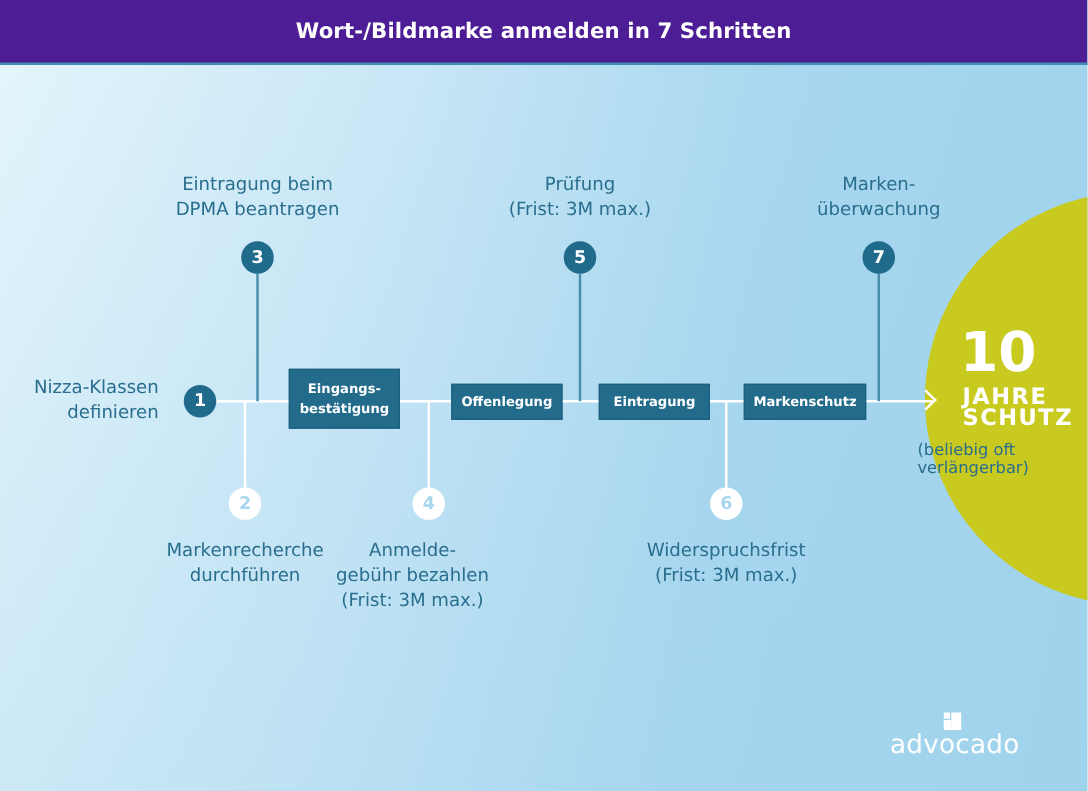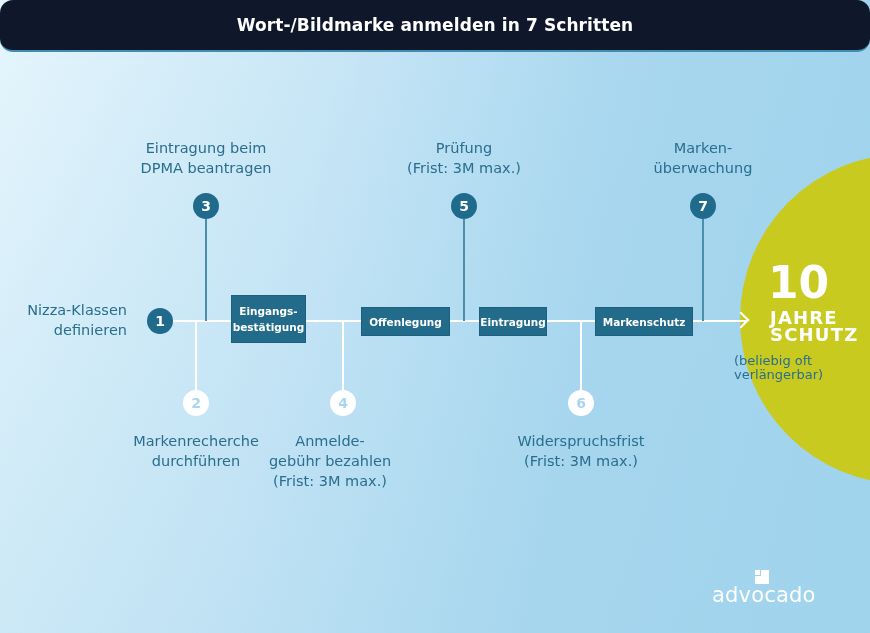--- a/index.html
+++ b/index.html
@@ -8,22 +8,22 @@
     font-family: "DejaVu Sans", sans-serif;
     background: linear-gradient(100deg, #e4f5fc 0%, #c8e6f6 35%, #a8d7ef 65%, #9fd3ec 100%);
   }
   .bg-shade {
     position: absolute; left: 0; top: 51px; width: 870px; height: 582px;
     background: linear-gradient(180deg, rgba(255,255,255,0) 0%, rgba(160,210,235,0.25) 100%);
     pointer-events: none;
   }
   .header {
     position: absolute; left: 0; top: 0; width: 870px; height: 50px;
-    background: #0f172a; border-bottom: 2px solid #3f8db0;
-    display: flex; align-items: center; justify-content: center; border-radius: 13px;
+    background: #4c1d95; border-bottom: 2px solid #3f8db0;
+    display: flex; align-items: center; justify-content: center;
   }
   .header-title {
     color: #ffffff; font-weight: bold; font-size: 17px; letter-spacing: 0.1px;
   }
   .circle-big {
     position: absolute; left: 740px; top: 154px; width: 330px; height: 330px;
     border-radius: 50%; background: #c9ca20;
   }
   .timeline {
     position: absolute; left: 173px; top: 320px; width: 573px; height: 2px; background: #ffffff;
@@ -113,24 +113,24 @@
 <div class="label" style="left:250px; top:431px; width:160px;">Anmelde-
 gebühr bezahlen
 (Frist: 3M max.)</div>
 <div class="label" style="left:384px; top:138px; width:160px;">Prüfung
 (Frist: 3M max.)</div>
 <div class="label" style="left:491px; top:431px; width:180px;">Widerspruchsfrist
 (Frist: 3M max.)</div>
 <div class="label" style="left:623px; top:138px; width:160px;">Marken-
 überwachung</div>
 
-<div class="box" style="left:231px; top:295px; width:75px; height:48px; white-space:pre-line;">Eingangs-
+<div class="box" style="left:231px; top:295px; width:89px; height:48px; white-space:pre-line;">Eingangs-
 bestätigung</div>
 <div class="box" style="left:361px; top:307px; width:89px; height:29px;">Offenlegung</div>
-<div class="box" style="left:479px; top:307px; width:68px; height:29px;">Eintragung</div>
+<div class="box" style="left:479px; top:307px; width:89px; height:29px;">Eintragung</div>
 <div class="box" style="left:595px; top:307px; width:98px; height:29px;">Markenschutz</div>
 
 <div class="big10">10</div>
 <div class="jahre">JAHRE
 SCHUTZ</div>
 <div class="note">(beliebig oft
 verlängerbar)</div>
 
 <div class="logo">
   <div class="logo-icon">

